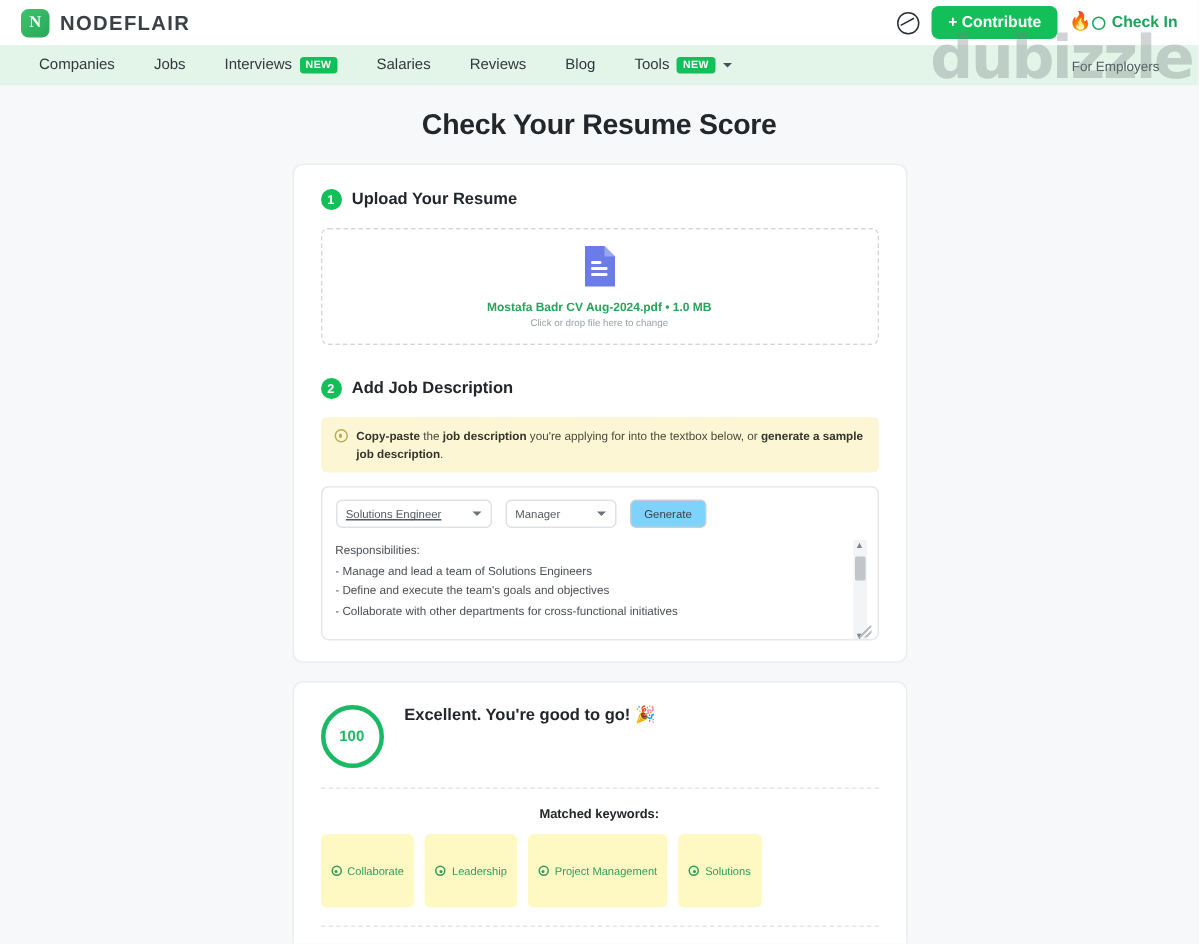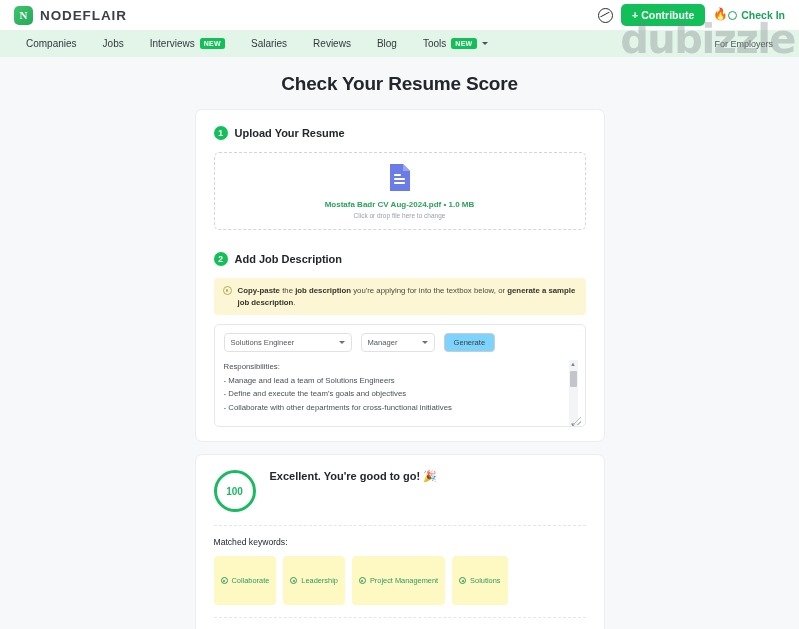--- a/index.html
+++ b/index.html
@@ -176,21 +176,21 @@
   .jd-controls {
     display: flex; align-items: center; gap: 9px;
     padding: 8px 9px;
   }
   .sel {
     border: 1px solid #dfe2e5; border-radius: 4px;
     background: #fff; font-size: 7.6px; color: #53595f;
     padding: 4px 6px; display: flex; align-items: center;
     justify-content: space-between; gap: 10px; cursor: pointer;
   }
-  .sel-role { width: 128px; }
+  .sel-role { width: 104px; text-decoration: underline; }
   .sel-level { width: 74px; }
   .sel .caret { border-top-color: #6b7278; border-left-width: 3px; border-right-width: 3px; border-top-width: 3.8px; }
   .gen-btn {
     border: 1px solid #c9cdd1; border-radius: 4px; background: #7dd3fc;
     font-size: 7.6px; color: #3b4046; padding: 4px 9px; cursor: pointer;
   }
   .jd-text-wrap { position: relative; padding: 0 0 0 9px; }
   .jd-text {
     font-size: 7.8px; line-height: 1.72; color: #4a5056;
     height: 66px; overflow: hidden; padding-right: 22px;
@@ -235,21 +235,21 @@
     display: flex; align-items: center; gap: 4px;
   }
   .result-desc {
     font-size: 8.2px; color: #5d656c; line-height: 1.65; margin-top: 6px;
     max-width: 300px;
   }
   .kw-block {
     margin-top: 13px; border-top: 1px dashed #e4e7e9;
     padding: 11px 0 12px;
   }
-  .kw-label { font-size: 8.6px; font-weight: normal; color: #23272b; }
+  .kw-label { font-size: 8.6px; font-weight: bold; color: #23272b; text-align: center; }
   .kw-row { display: flex; gap: 7px; margin-top: 9px; flex-wrap: wrap; }
   .chip {
     background: #fef9c3; color: #2f9c5e;
     font-size: 7.4px; padding: 20px 7px; border-radius: 4px;
     display: flex; align-items: center; gap: 4px; cursor: pointer;
   }
   .chip-mark {
     width: 7px; height: 7px; border-radius: 50%;
     border: 1px solid #2f9c5e; position: relative; flex: 0 0 auto;
   }

